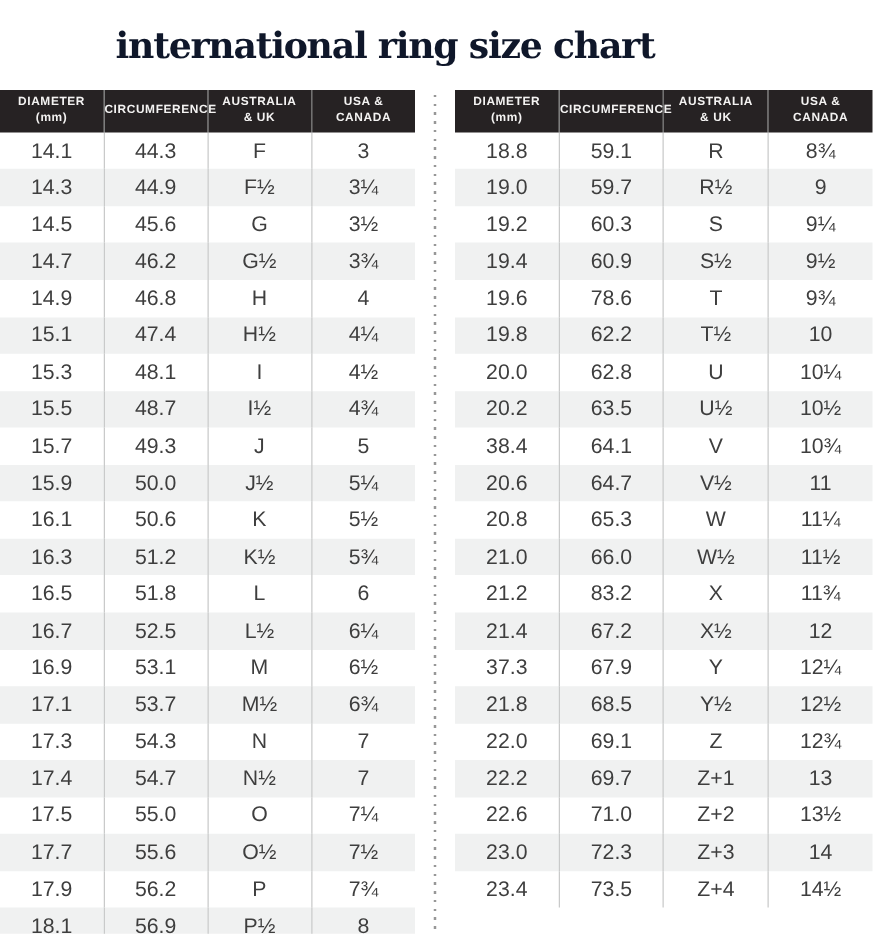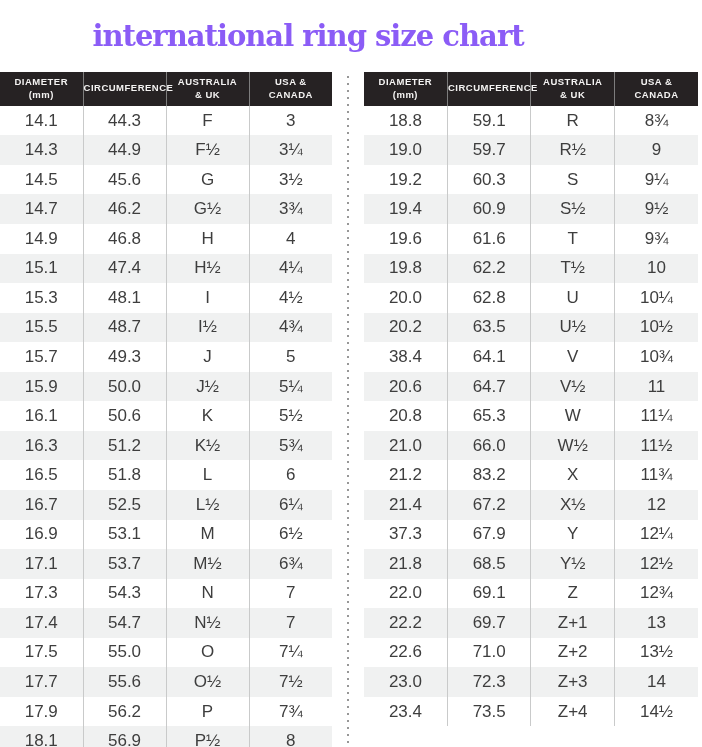--- a/index.html
+++ b/index.html
@@ -12,21 +12,21 @@
   }
   .page-title {
     width: 616px;              
     height: 33px;
     line-height: 34px;
     text-align: center;
     font-family: "DejaVu Serif", serif;
     font-weight: bold;
     font-size: 29px;
     letter-spacing: -1px;
-    color: #8b5cf6;
+    color: #0f172a;
     white-space: nowrap;
   }
   .charts-row {
     display: flex;
     width: 702px;
     height: 714px;
     align-items: stretch;
   }
   .tbl {
     border-collapse: collapse;
@@ -275,21 +275,21 @@
           <td>9¼</td>
         </tr>
         <tr>
           <td>19.4</td>
           <td>60.9</td>
           <td>S½</td>
           <td>9½</td>
         </tr>
         <tr>
           <td>19.6</td>
-          <td>61.6</td>
+          <td>78.6</td>
           <td>T</td>
           <td>9¾</td>
         </tr>
         <tr>
           <td>19.8</td>
           <td>62.2</td>
           <td>T½</td>
           <td>10</td>
         </tr>
         <tr>

